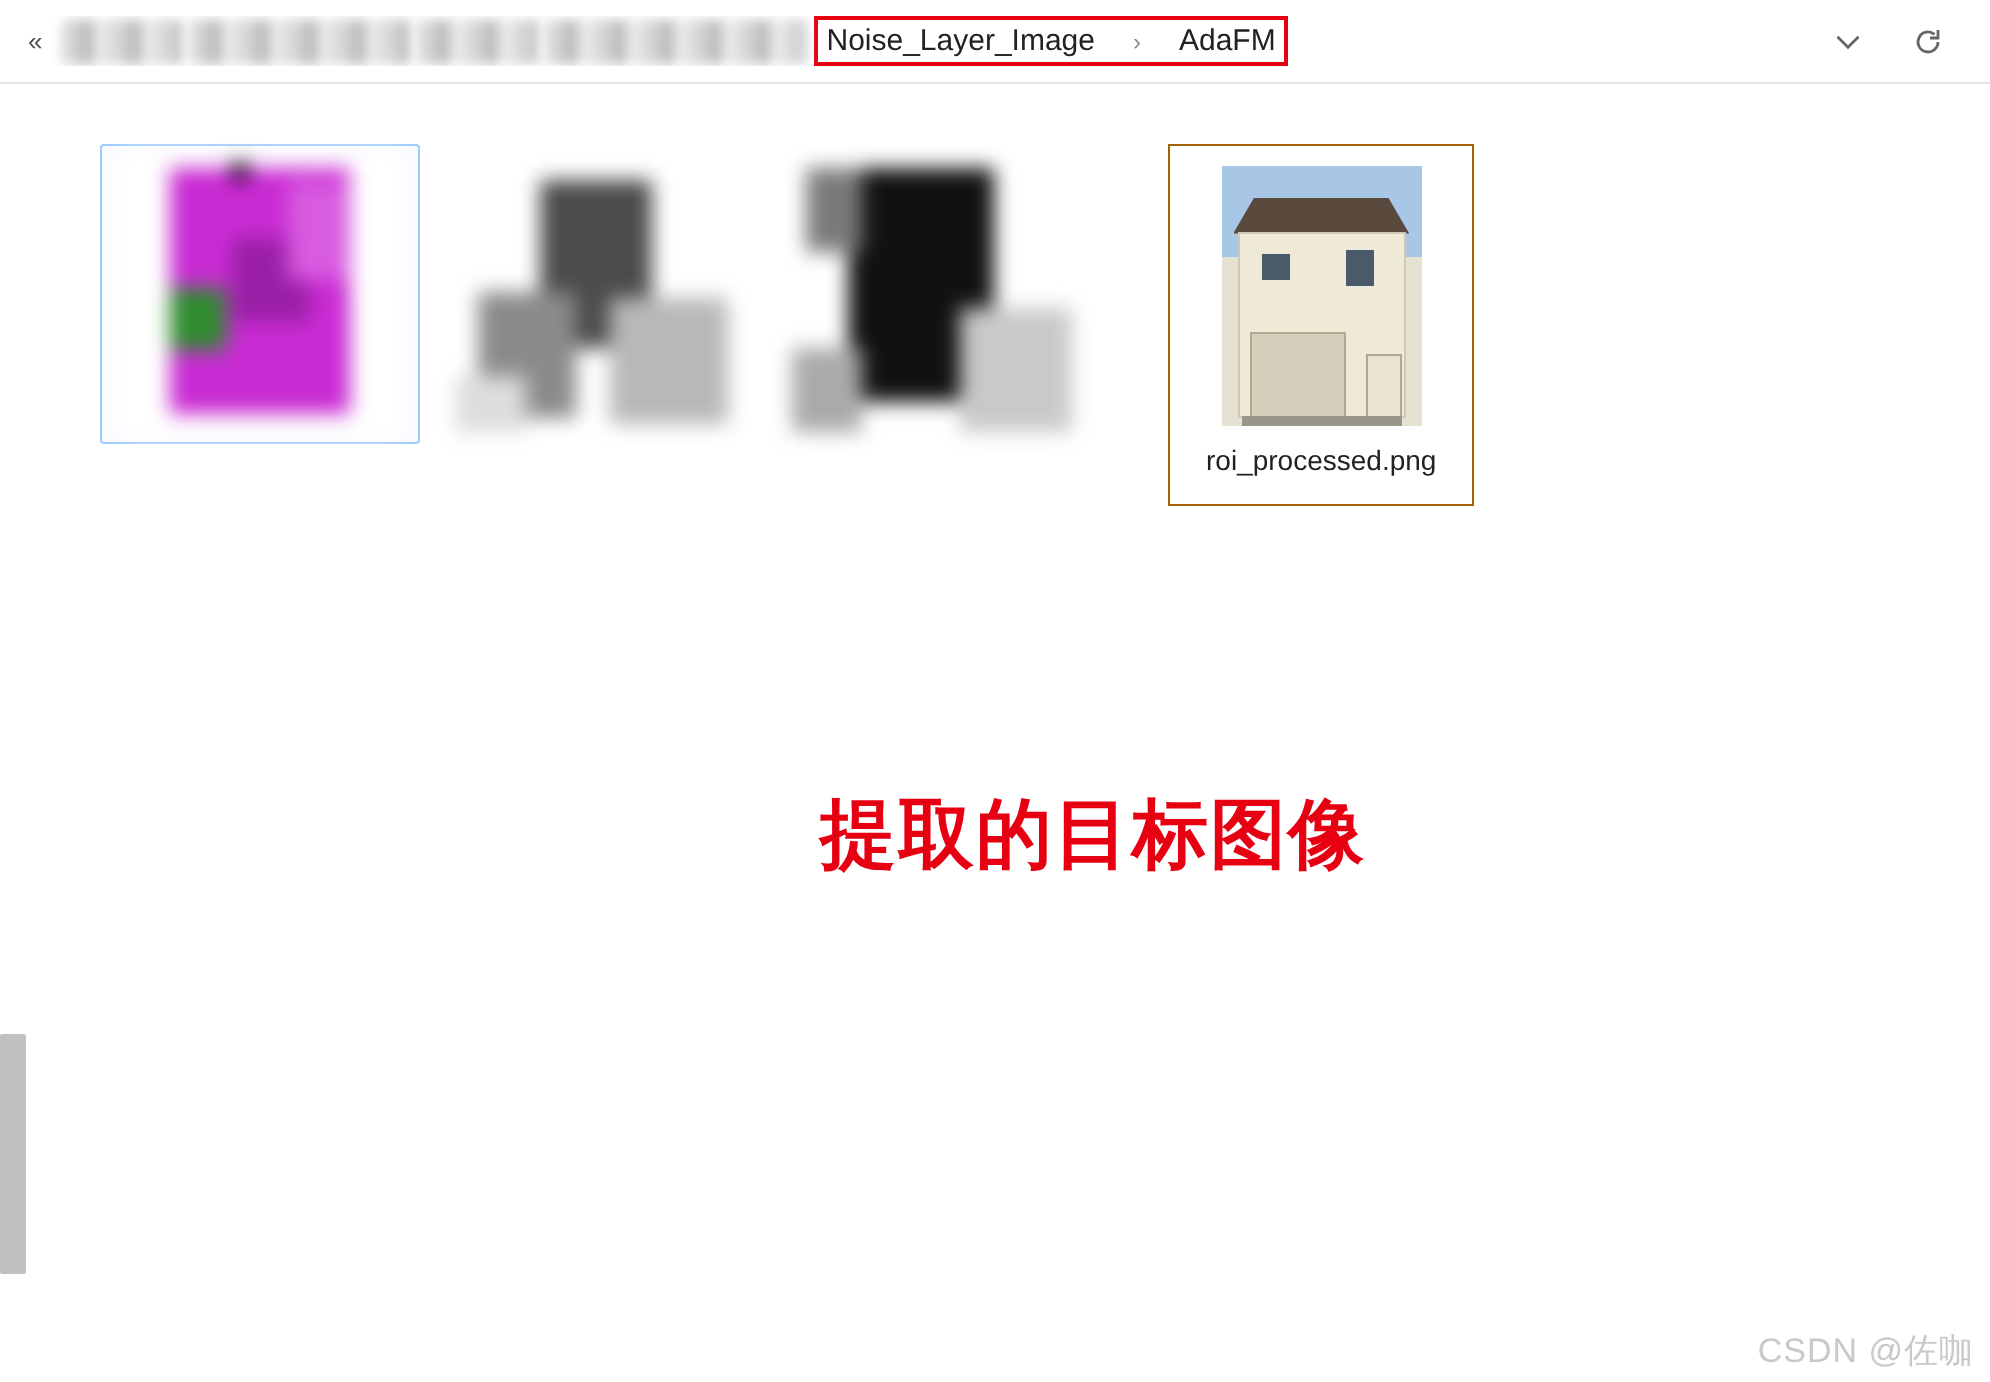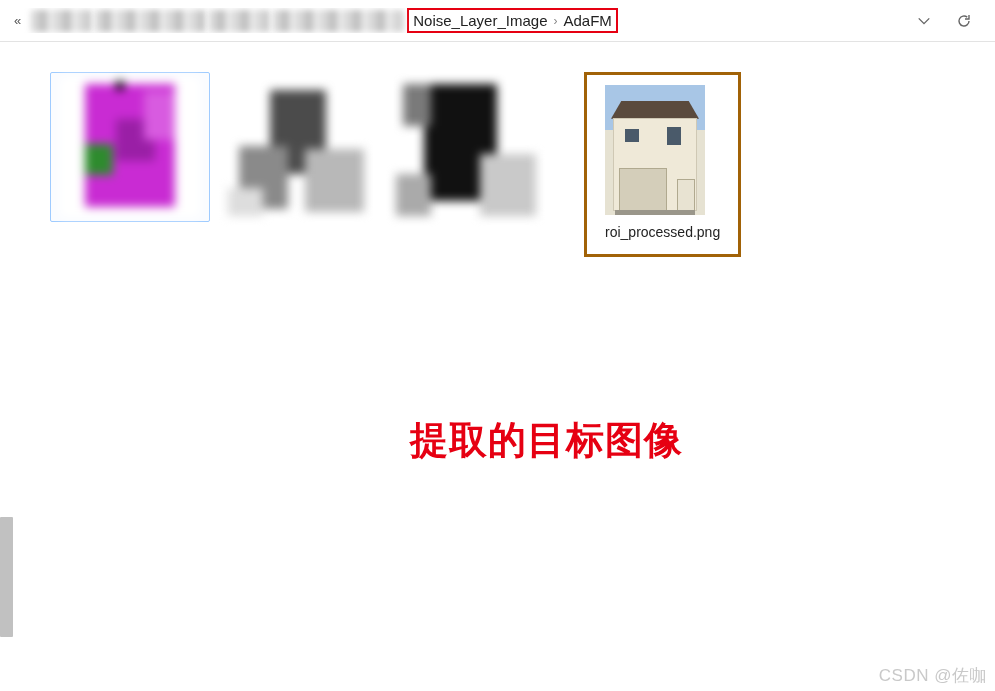--- a/index.html
+++ b/index.html
@@ -34,21 +34,21 @@
       height: 22px;
       background: repeating-linear-gradient(90deg, #d7d7d7 0 8px, #bfbfbf 8px 16px, #e8e8e8 16px 24px);
       filter: blur(3px);
       border-radius: 2px;
     }
     .bc-highlight-box {
       border: 2px solid #e60012;
       padding: 2px 4px;
       display: flex;
       align-items: center;
-      gap: 6px;
+      gap: 19px;
       font-size: 15px;
       color: #222;
     }
     .bc-sep {
       color: #888;
       font-size: 12px;
     }
     .bc-segment {
       white-space: nowrap;
     }
@@ -137,45 +137,44 @@
     .house-thumb .garage {
       position:absolute; left:14%; bottom:2%; width:48%; height:34%;
       background:#d4ceba;
       border:1px solid #b0a98f;
     }
     .house-thumb .win1{position:absolute;left:62%;top:32%;width:14%;height:14%;background:#4a5a6a;}
     .house-thumb .win2{position:absolute;left:20%;top:34%;width:14%;height:10%;background:#4a5a6a;}
     .house-thumb .door{position:absolute;right:10%;bottom:2%;width:18%;height:26%;background:#e8e3d2;border:1px solid #b0a98f;}
     .house-thumb .drive{position:absolute;left:10%;bottom:0;width:80%;height:4%;background:#9a968a;}
     .highlighted-file {
-      border: 3px solid #a16207;
+      border: 1px solid #a16207;
       padding: 10px 18px 12px;
       display: flex;
       flex-direction: column;
-      align-items: flex-start;
+      align-items: center;
       margin-left: 30px;
     }
     .file-label {
       font-size: 14px;
       color: #222;
       text-align: center;
       max-width: 130px;
       line-height: 1.35;
       margin-top: 8px;
       word-break: break-all;
     }
     .annotation-text {
       position: absolute;
       left: 410px;
       top: 350px;
       font-size: 38px;
       font-weight: 700;
       color: #e60012;
       letter-spacing: 1px;
-      margin-top: 23px;
     }
     .scrollbar-stub {
       position: absolute;
       left: 0;
       top: 475px;
       width: 13px;
       height: 120px;
       background: #c1c1c1;
       border-radius: 1px;
     }

